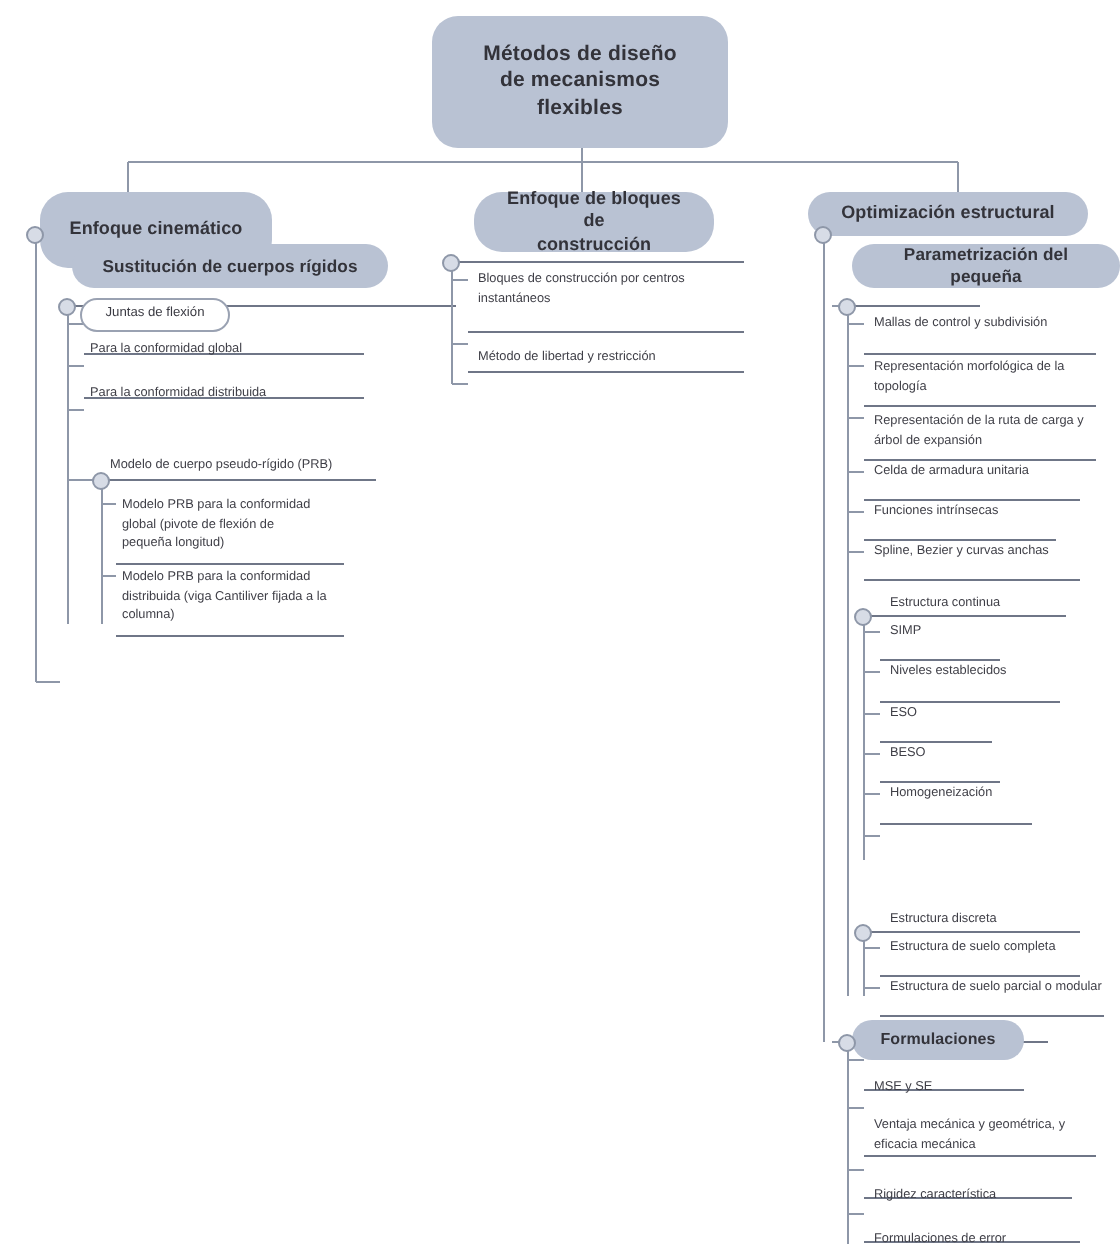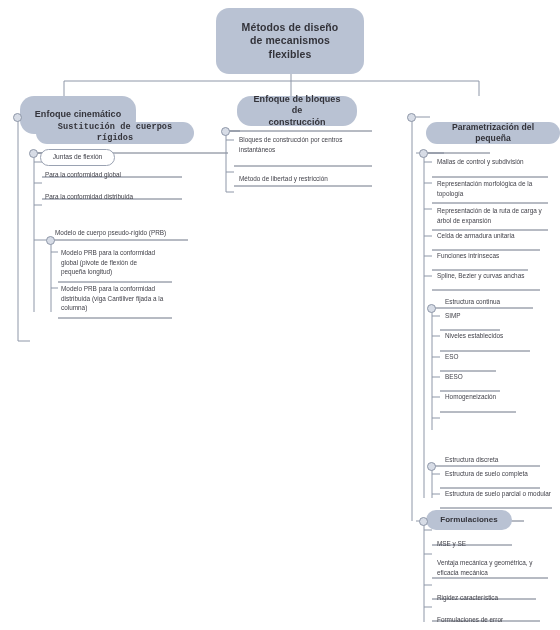--- a/index.html
+++ b/index.html
@@ -226,22 +226,23 @@
 
   <div class="node pill root" style="left:216px; top:8px; width:148px; height:66px;">Métodos de diseño
 de mecanismos
 flexibles</div>
 
   <div class="node pill lvl1" style="left:20px; top:96px; width:116px; height:38px;">Enfoque cinemático</div>
 
   <div class="node pill lvl1" style="left:237px; top:96px; width:120px; height:30px;">Enfoque de bloques de
 construcción</div>
 
-
-  <div class="node pill lvl2" style="left:36px; top:122px; width:158px; height:22px;font-family:Liberation Mono, monospace;">Sustitución de cuerpos rígidos</div>
+  <div class="node pill lvl1" style="left:404px; top:96px; width:140px; height:22px;">Optimización estructural</div>
+
+  <div class="node pill lvl2" style="left:36px; top:122px; width:158px; height:22px;">Sustitución de cuerpos rígidos</div>
 
   <div class="node outline" style="left:40px; top:149px; width:75px; height:17px;">Juntas de flexión</div>
 
   <div class="node leaf" style="left:45px; top:169px; width:150px; height:10px;">Para la conformidad global</div>
 
   <div class="node leaf" style="left:45px; top:191px; width:150px; height:10px;">Para la conformidad distribuida</div>
 
   <div class="node plain" style="left:55px; top:228px; width:150px; height:11px;">Modelo de cuerpo pseudo-rígido (PRB)</div>
 
   <div class="node leaf" style="left:61px; top:247px; width:125px; height:34px;">Modelo PRB para la conformidad

